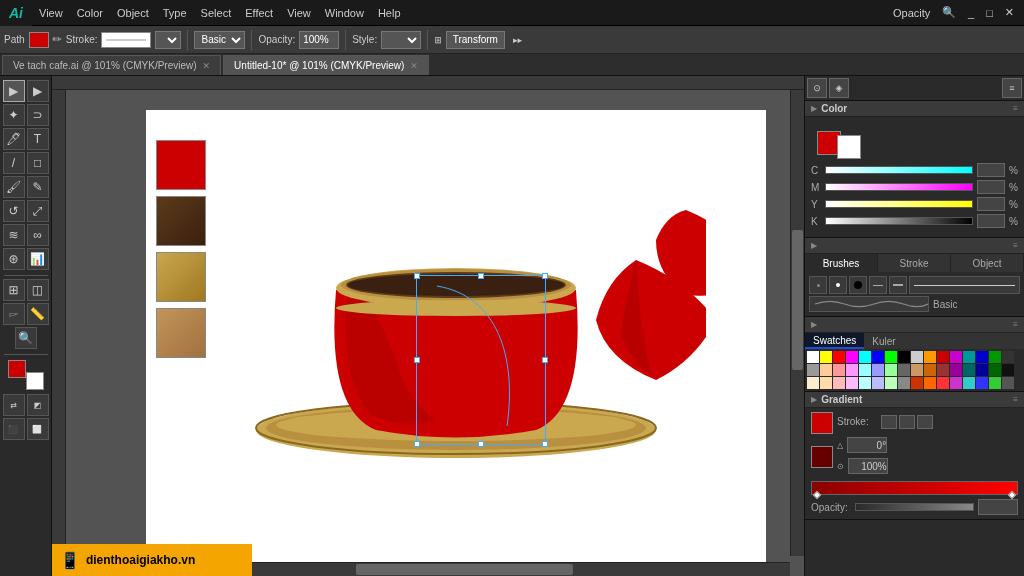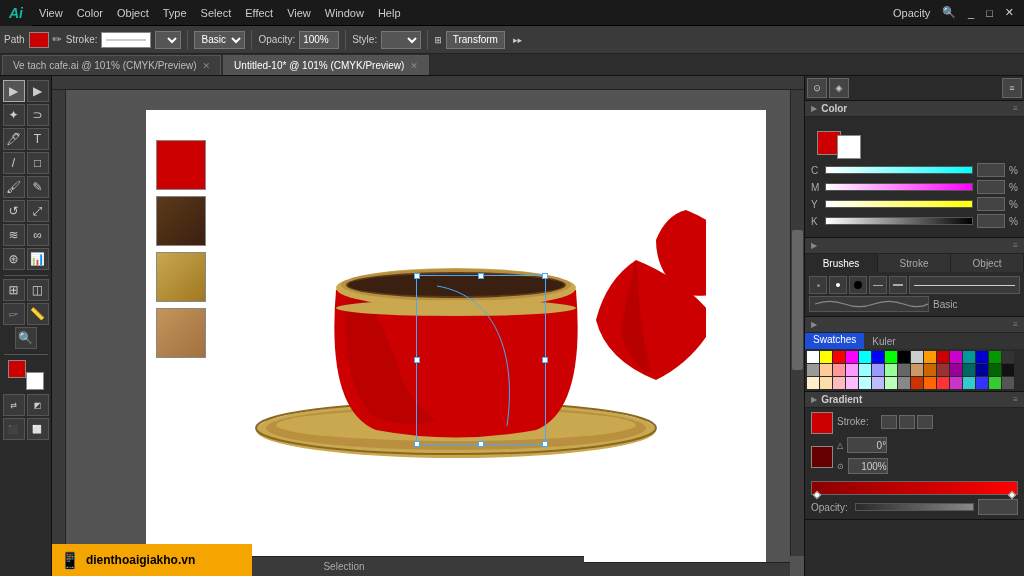--- a/index.html
+++ b/index.html
@@ -146,21 +146,21 @@
     .brush-stroke-preview { width: 120px; height: 16px; background: #3a3a3a; border: 1px solid #555; display: flex; align-items: center; }
     .wavy-line { width: 100%; height: 100%; }
 
     
     #swatches-panel { }
     .swatches-tabs { display: flex; background: #333; }
     .swatches-tab {
       padding: 2px 8px; height: 16px; display: flex; align-items: center;
       font-size: 10px; color: #aaa; cursor: pointer;
     }
-    .swatches-tab.active { background: #1d4ed8; color: #fff; border-bottom: 4px solid #1d4ed8; }
+    .swatches-tab.active { background: #0f172a; color: #fff; border-bottom: 2px solid #1d4ed8; }
     .swatches-grid { display: flex; flex-wrap: wrap; padding: 2px; gap: 1px; }
     .sw { width: 12px; height: 12px; border: none; cursor: pointer; }
 
     
     #gradient-panel { flex-shrink: 0; }
     #gradient-content { padding: 4px 6px; }
     .gradient-row { display: flex; align-items: center; gap: 4px; margin-bottom: 3px; }
     .gradient-label { font-size: 10px; color: #aaa; width: 40px; }
     .gradient-select { height: 16px; background: #444; border: 1px solid #666; color: #ccc; font-size: 10px; width: 70px; }
     .gradient-input { width: 40px; height: 16px; background: #444; border: 1px solid #666; color: #ccc; font-size: 10px; text-align: right; }
@@ -401,23 +401,20 @@
         </div>
       </div>
     </div>
     <div id="canvas-scrollbar-v">
       <div class="scroll-thumb-v"></div>
     </div>
     <div id="canvas-scrollbar-h">
       <div class="scroll-thumb-h"></div>
     </div>
 
-    <div id="statusbar">
-      <span>Selection</span>
-    </div>
   </div>
 
   <div id="right-panels">
 
     <div style="display:flex;background:#2a2a2a;padding:2px;gap:2px;border-bottom:1px solid #111;">
       <div class="ri-btn">⊙</div>
       <div class="ri-btn">◈</div>
       <div style="flex:1;"></div>
       <div class="ri-btn">≡</div>
     </div>

